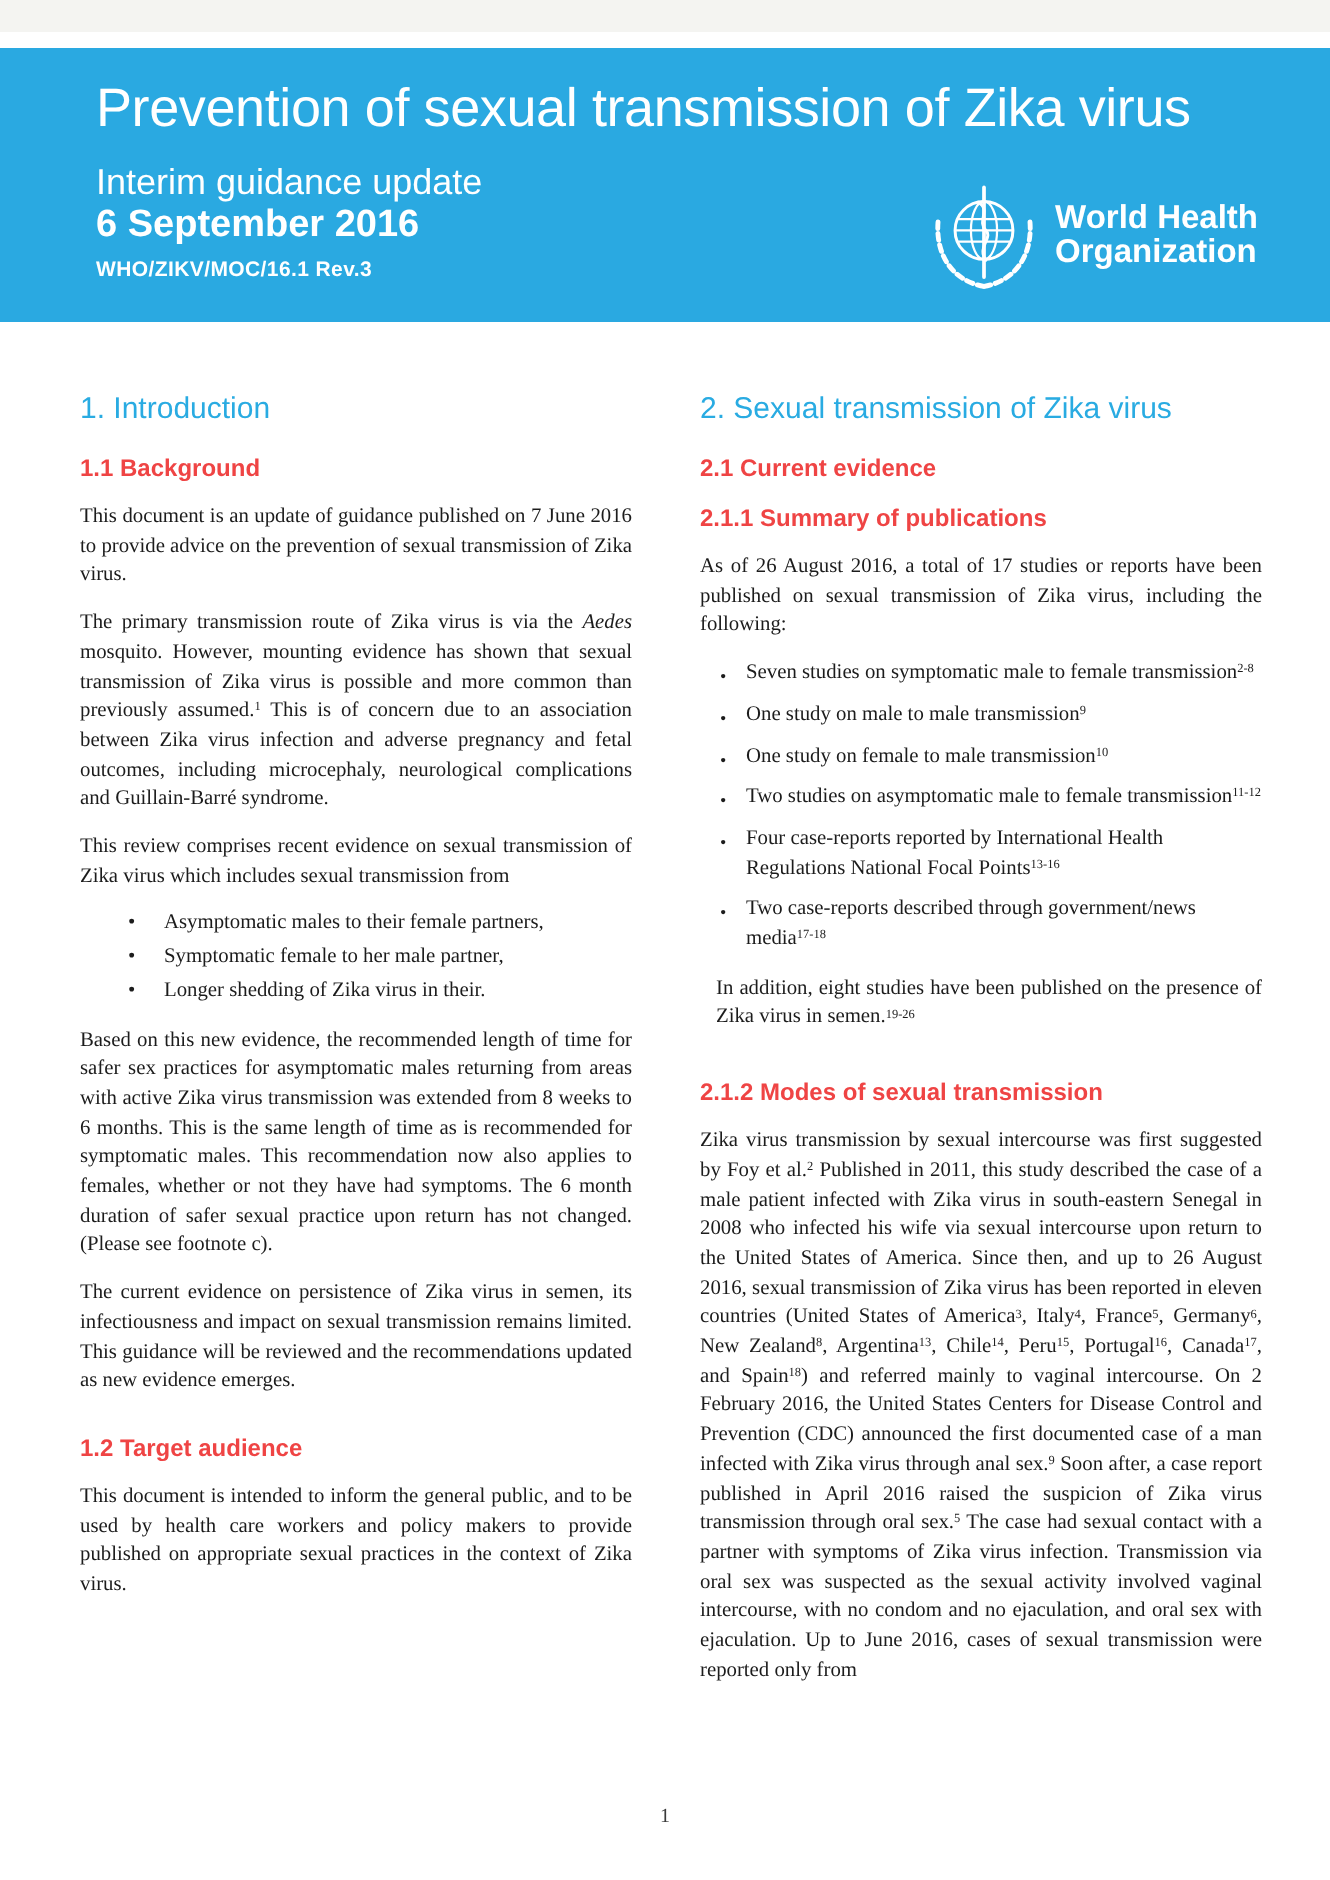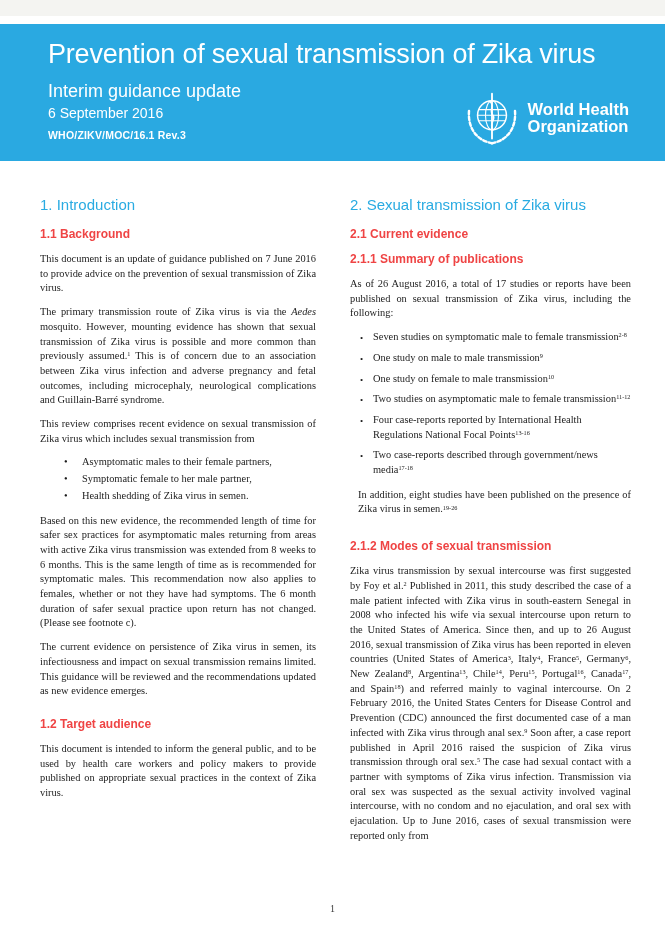--- a/index.html
+++ b/index.html
@@ -14,21 +14,21 @@
   }
   .top-strip{position:absolute;top:0;left:0;width:665px;height:16px;background:#f4f4f1;}
   
   .band{
     position:absolute;top:24px;left:0;width:665px;height:137px;
     background:var(--accent);color:#fff;font-family:"Liberation Sans", sans-serif;
   }
   .band-inner{position:absolute;left:48px;top:14px;right:220px;}
   .doc-title{margin:0;font-size:27px;font-weight:400;letter-spacing:-0.2px;line-height:32px;white-space:nowrap;}
   .doc-subtitle{margin-top:11px;font-size:18px;font-weight:400;line-height:21px;}
-  .doc-date{margin-top:2px;font-size:14px;font-weight:400;line-height:18px;}
+  .doc-date{margin-top:2px;font-size:19px;font-weight:700;line-height:18px;}
   .doc-code{margin-top:7px;font-size:10.5px;font-weight:700;letter-spacing:0.2px;}
   .logo{position:absolute;right:36px;top:66px;display:flex;align-items:center;gap:8px;}
   .logo svg{display:block;}
   .logo-text{font-size:16.5px;font-weight:700;line-height:17.5px;color:#fff;}
   
   .col{position:absolute;top:196px;}
   .col-left{left:40px;width:276px;}
   .col-right{left:350px;width:281px;}
   .sec-heading{
     margin:0 0 14px;font-family:"Liberation Sans", sans-serif;
@@ -90,21 +90,21 @@
 
   <section class="col col-left">
     <h2 class="sec-heading">1. Introduction</h2>
     <h3 class="sub-heading">1.1 Background</h3>
     <p class="body-p"><span>This document is an update of guidance published on 7 June 2016 to provide advice on the prevention of sexual transmission of Zika virus.</span></p>
     <p class="body-p"><span>The primary transmission route of Zika virus is via the </span><i>Aedes</i><span> mosquito. However, mounting evidence has shown that sexual transmission of Zika virus is possible and more common than previously assumed.</span><sup>1</sup><span> This is of concern due to an association between Zika virus infection and adverse pregnancy and fetal outcomes, including microcephaly, neurological complications and Guillain-Barré syndrome.</span></p>
     <p class="body-p"><span>This review comprises recent evidence on sexual transmission of Zika virus which includes sexual transmission from</span></p>
     <ul class="bullets bullets-left">
       <li><span>Asymptomatic males to their female partners,</span></li>
       <li><span>Symptomatic female to her male partner,</span></li>
-      <li><span>Health shedding of Zika virus in semen.</span></li>
+      <li><span>Longer shedding of Zika virus in their.</span></li>
     </ul>
     <p class="body-p"><span>Based on this new evidence, the recommended length of time for safer sex practices for asymptomatic males returning from areas with active Zika virus transmission was extended from 8 weeks to 6 months. This is the same length of time as is recommended for symptomatic males. This recommendation now also applies to females, whether or not they have had symptoms. The 6 month duration of safer sexual practice upon return has not changed. (Please see footnote c).</span></p>
     <p class="body-p"><span>The current evidence on persistence of Zika virus in semen, its infectiousness and impact on sexual transmission remains limited. This guidance will be reviewed and the recommendations updated as new evidence emerges.</span></p>
     <h3 class="sub-heading mt-md">1.2 Target audience</h3>
     <p class="body-p"><span>This document is intended to inform the general public, and to be used by health care workers and policy makers to provide published on appropriate sexual practices in the context of Zika virus.</span></p>
   </section>
 
   <section class="col col-right">
     <h2 class="sec-heading">2. Sexual transmission of Zika virus</h2>
     <h3 class="sub-heading">2.1 Current evidence</h3>

